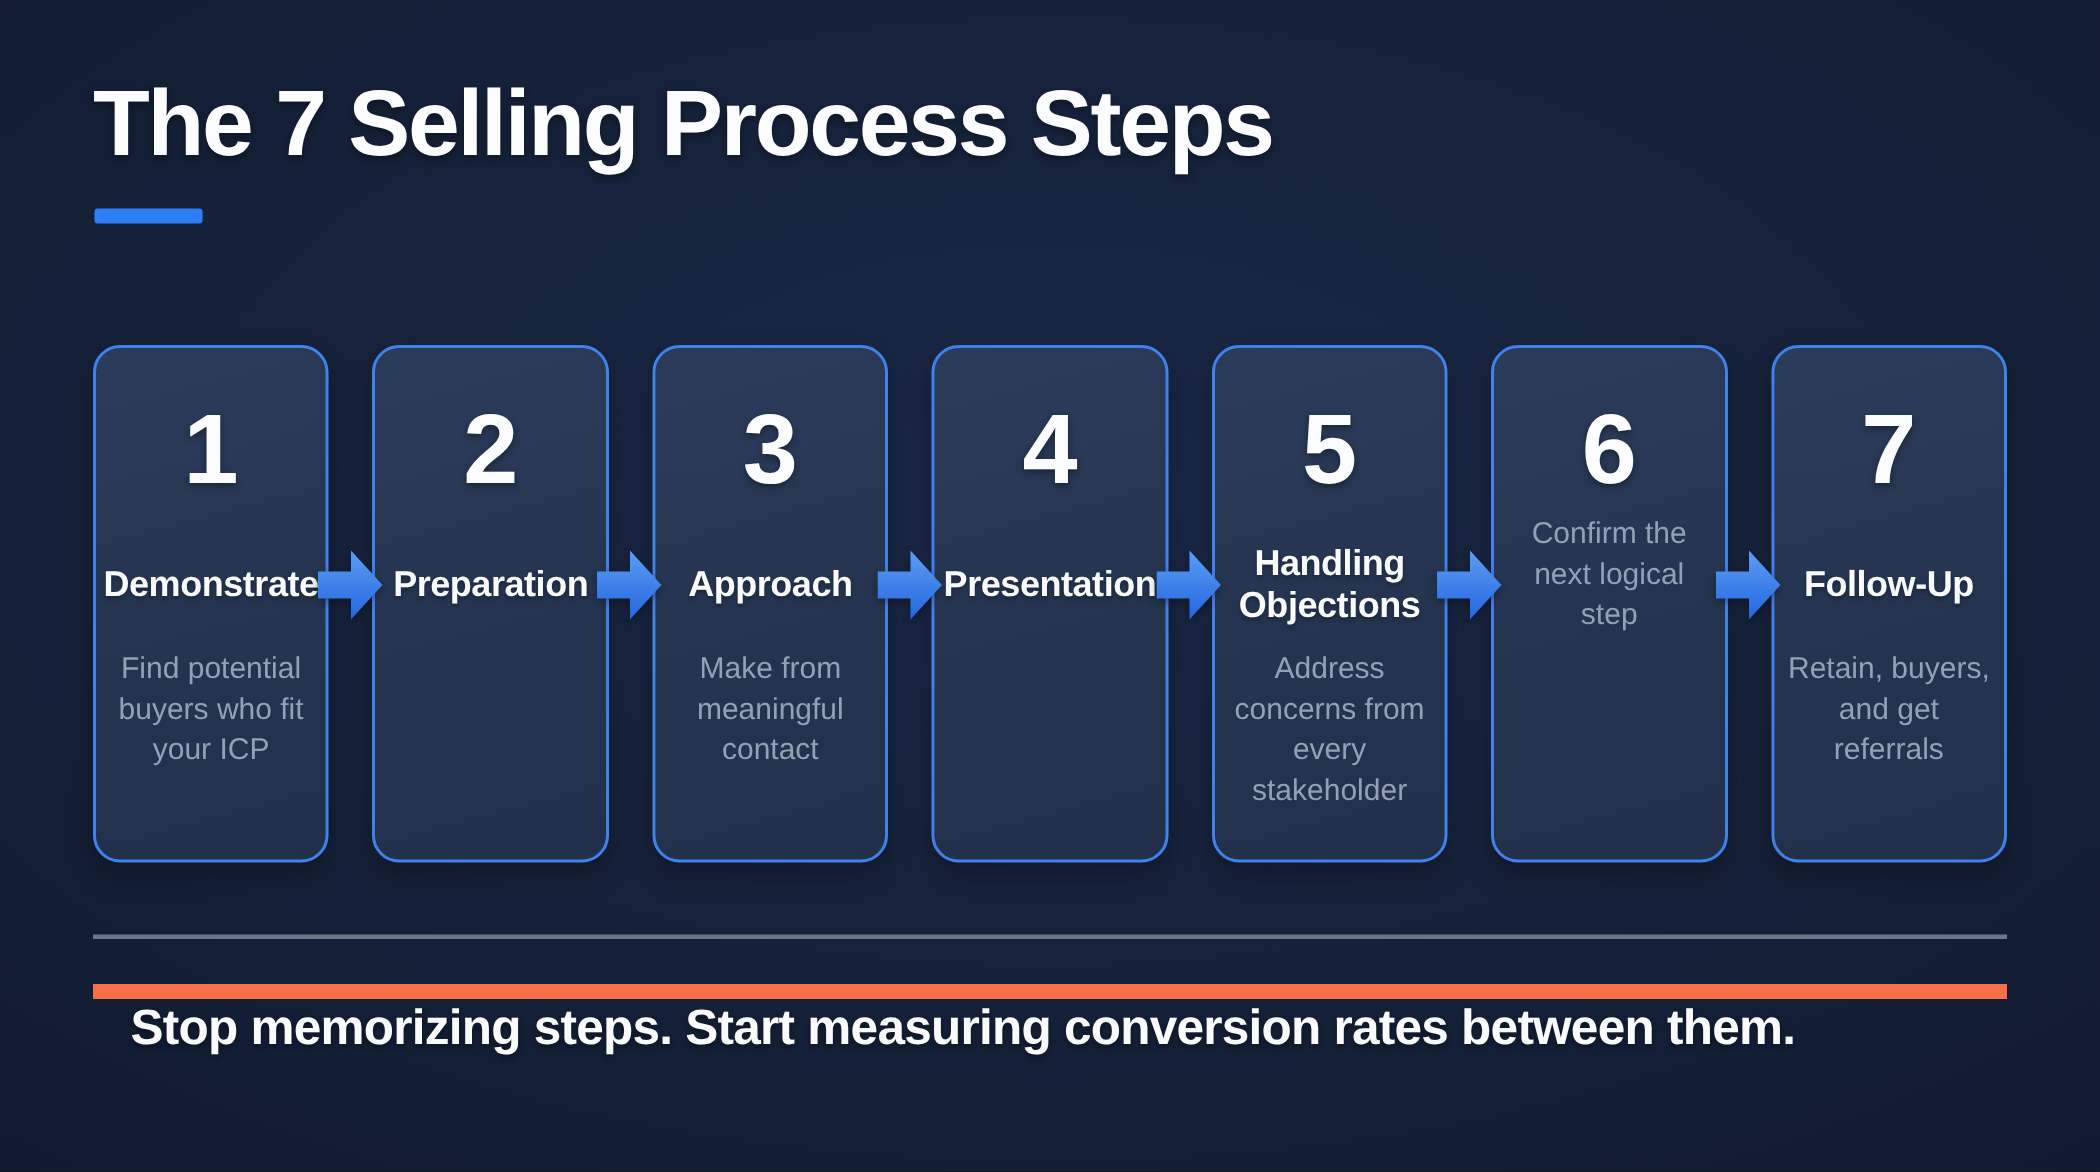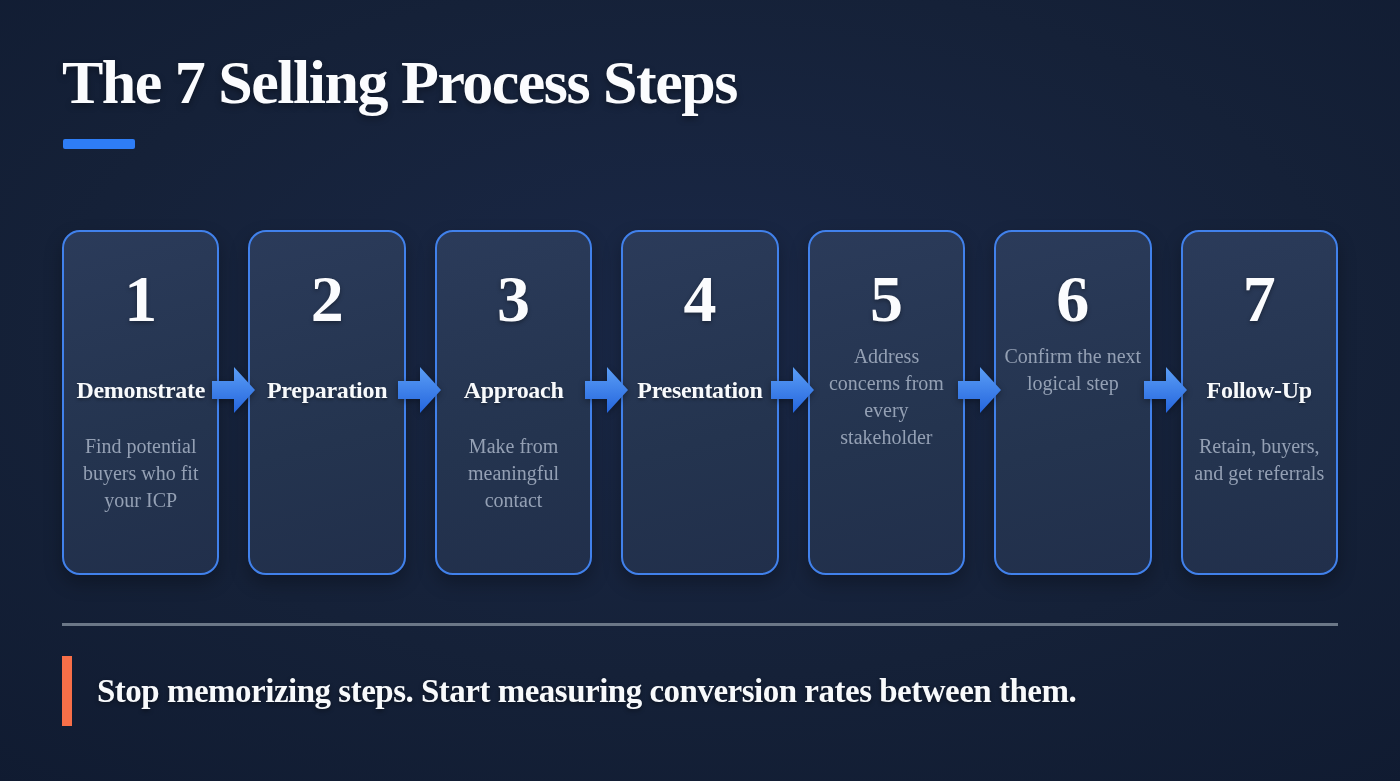--- a/index.html
+++ b/index.html
@@ -3,21 +3,21 @@
 <meta charset="utf-8">
 <style>
   html, body { margin: 0; padding: 0; background: #0d1628; }
   * { box-sizing: border-box; }
 
   .page {
     position: relative;
     width: 1400px;
     height: 781px;
     overflow: hidden;
-    font-family: Liberation Serif, serif;
+    font-family: Liberation Sans, sans-serif;
     background:
       radial-gradient(ellipse 1100px 600px at 50% 42%, #1a2847 0%, #152138 58%, #101b31 100%);
     color: #f7f9fc;
   }
 
   .title {
     position: absolute;
     left: 62px;
     top: 50px;
     margin: 0;
@@ -123,20 +123,21 @@
     background: #6b7787;
   }
 
   .quote-row {
     position: absolute;
     left: 62px;
     top: 656px;
     width: 1276px;
     display: flex;
     align-items: stretch;
+    flex-direction: column;
   }
 
   .quote-bar {
     flex: 0 0 10px;
     height: 70px;
     background: var(--quote-accent, #f76f48);
   }
 
   .quote-text {
     margin-left: 25px;
@@ -230,20 +231,23 @@
           <stop offset="0" stop-color="#5b9ef6"></stop>
           <stop offset="1" stop-color="#2465dd"></stop>
         </linearGradient>
       </defs>
       <polygon points="0,15 22,15 22,1 43,24 22,47 22,33 0,33" fill="url(#arrow-grad)"></polygon>
     </svg>
   </div>
 
   <div class="card">
     <div class="step-number">5</div>
+    <div class="step-label-wrap">
+      <div class="step-label">Handling Objections</div>
+    </div>
     <div class="step-desc">Address concerns from every stakeholder</div>
   </div>
 
   <div class="connector">
     <svg class="arrow" width="44" height="48" viewBox="0 0 44 48" aria-hidden="true">
       <defs>
         <linearGradient id="arrow-grad" x1="0" y1="0" x2="0" y2="1">
           <stop offset="0" stop-color="#5b9ef6"></stop>
           <stop offset="1" stop-color="#2465dd"></stop>
         </linearGradient>

